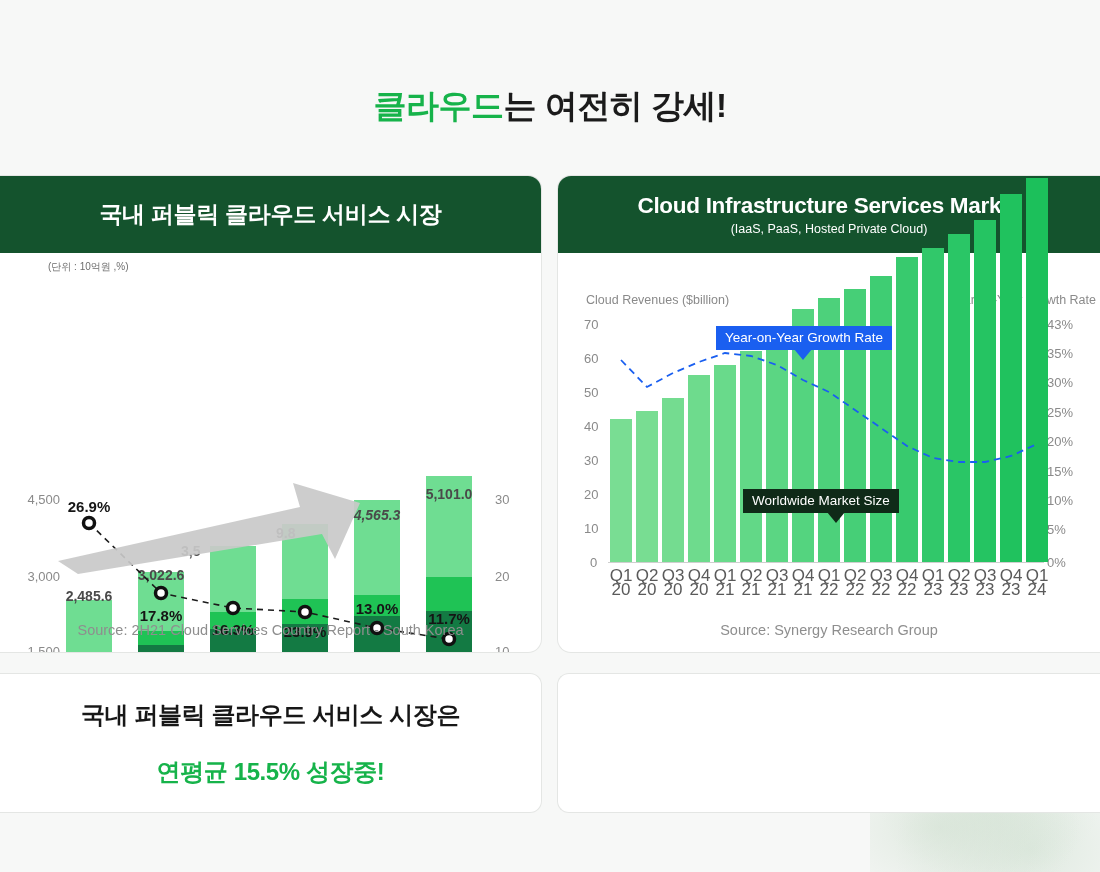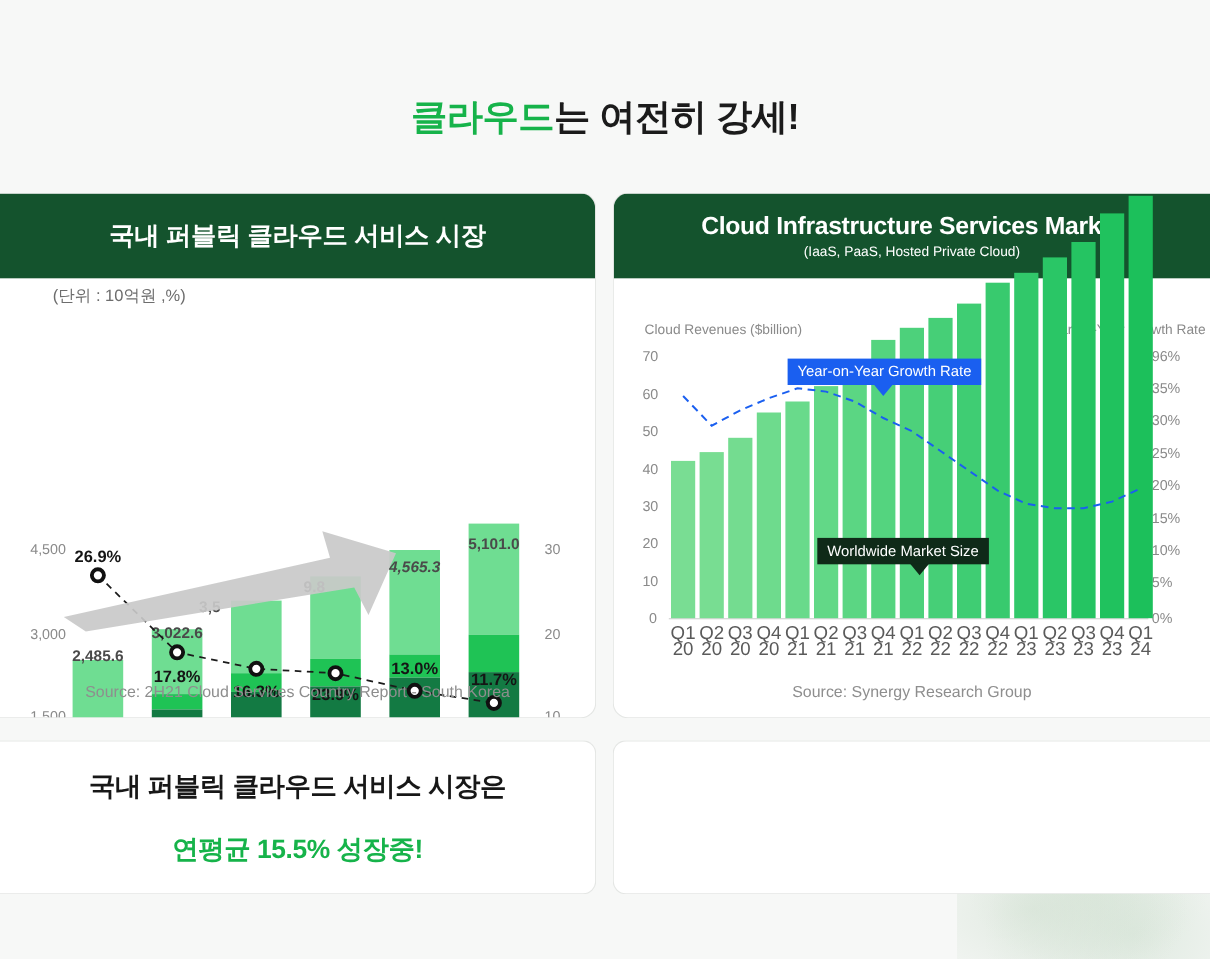--- a/index.html
+++ b/index.html
@@ -55,21 +55,21 @@
   .head-sub-en   { font-size: 12.5px; font-weight: normal; margin-top: 3px; }
 
   .source {
     position: absolute; bottom: 14px; width: 100%; text-align: center;
     font-size: 14.5px; color: #8e8e8e;
   }
 
   
   .unit-label {
     position: absolute; left: 48px; top: 259px;
-    font-size: 15px; color: #6d6d6d;
+    font-size: 10px; color: #6d6d6d;
   }
   .plotL { position: absolute; left: 0; top: 0; width: 542px; height: 478px; }
 
   .axisL-tick, .axisR-tick {
     position: absolute; font-size: 13px; color: #8a8a8a;
     transform: translateY(-50%); white-space: nowrap;
   }
   .axisL-tick { right: auto; text-align: right; }
 
   .bar-group { position: absolute; bottom: 0; width: 46px; }
@@ -241,21 +241,21 @@
 
       <div class="axisR-tick" style="left:26px;top:148px;">70</div>
       <div class="axisR-tick" style="left:26px;top:182px;">60</div>
       <div class="axisR-tick" style="left:26px;top:216px;">50</div>
       <div class="axisR-tick" style="left:26px;top:250px;">40</div>
       <div class="axisR-tick" style="left:26px;top:284px;">30</div>
       <div class="axisR-tick" style="left:26px;top:318px;">20</div>
       <div class="axisR-tick" style="left:26px;top:352px;">10</div>
       <div class="axisR-tick" style="left:32px;top:386px;">0</div>
 
-      <div class="axisR-tick" style="left:489px;top:148px;">96%</div>
+      <div class="axisR-tick" style="left:489px;top:148px;">43%</div>
       <div class="axisR-tick" style="left:489px;top:177px;">35%</div>
       <div class="axisR-tick" style="left:489px;top:206px;">30%</div>
       <div class="axisR-tick" style="left:489px;top:236px;">25%</div>
       <div class="axisR-tick" style="left:489px;top:265px;">20%</div>
       <div class="axisR-tick" style="left:489px;top:295px;">15%</div>
       <div class="axisR-tick" style="left:489px;top:324px;">10%</div>
       <div class="axisR-tick" style="left:489px;top:353px;">5%</div>
       <div class="axisR-tick" style="left:489px;top:386px;">0%</div>
 
       <div style="position:absolute;left:50px;top:386px;width:436px;height:1px;background:#cfcfcf;"></div>

